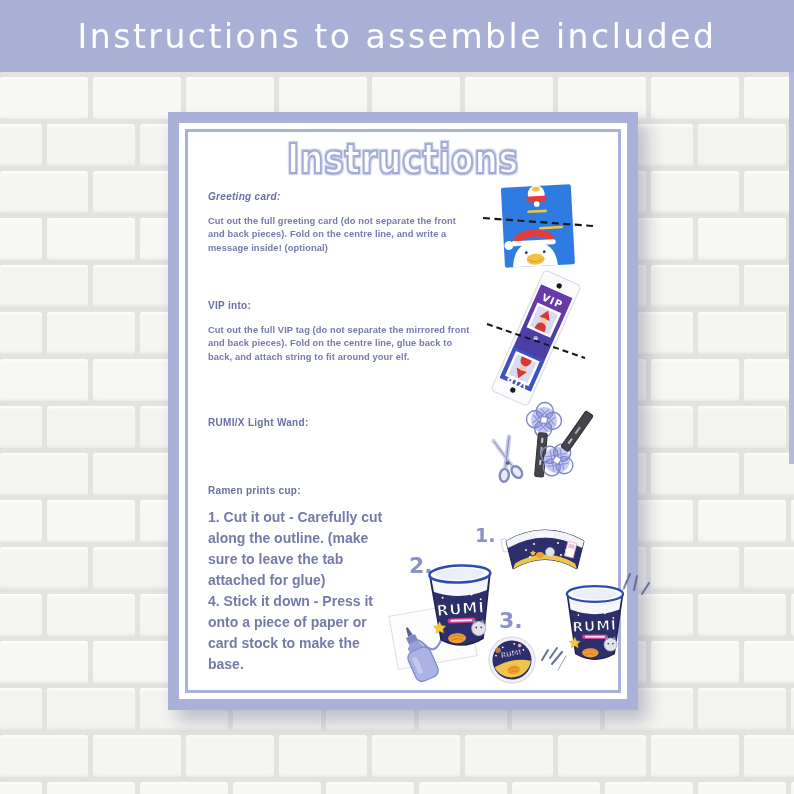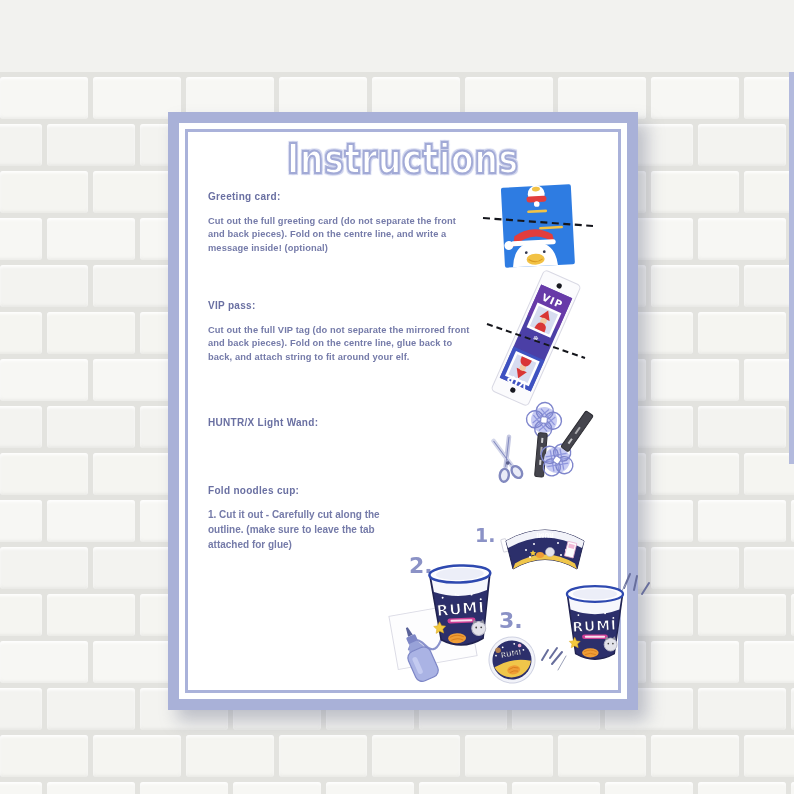--- a/index.html
+++ b/index.html
@@ -29,25 +29,25 @@
   .title{position:absolute;left:0;right:0;top:4px;margin:0;text-align:center;
          font-family:"DejaVu Sans",sans-serif;font-size:40px;font-weight:800;letter-spacing:1px;
          color:#ffffff;-webkit-text-stroke:2.2px #a2aad6;
          text-shadow:0 0 2px #c6cbe8, 2px 2px 1px #ccd1ec, -2px 2px 1px #ccd1ec,
                      2px -2px 1px #ccd1ec, -2px -2px 1px #ccd1ec;
          transform:scaleX(.82);}
 
   .head{position:absolute;font-size:10px;font-weight:700;letter-spacing:.3px;color:#6a70a2;}
   .bodytext{position:absolute;font-size:9.3px;font-weight:700;line-height:1.45;
             color:#757ba9;letter-spacing:.1px;}
-  .h1{left:20px;top:59px;}   .b1{left:20px;top:83px;width:265px;}
+  .h1{left:20px;top:59px;font-style:italic;}   .b1{left:20px;top:83px;width:265px;}
   .h2{left:20px;top:168px;}  .b2{left:20px;top:192px;width:268px;}
   .h3{left:20px;top:285px;}  .b3{left:20px;top:309px;width:272px;}
   .h4{left:20px;top:353px;}
-  .steps{position:absolute;left:20px;top:375px;width:186px;font-size:10px;font-weight:700;
+  .steps{position:absolute;left:20px;top:375px;width:186px;font-size:14px;font-weight:700;
          line-height:1.5;color:#757ba9;}
   .num-label{position:absolute;font-family:"DejaVu Sans",sans-serif;font-weight:800;color:#8b92c6;}
   .n1{left:287px;top:392px;font-size:19px;}
   .n2{left:221px;top:421px;font-size:22px;}
   .n3{left:311px;top:476px;font-size:22px;}
 
   .illus{position:absolute;}
   .card-illus{left:293px;top:50px;width:114px;height:92px;}
   .vip-illus{left:293px;top:142px;width:110px;height:128px;}
   .wand-illus{left:303px;top:266px;width:100px;height:100px;}
@@ -243,38 +243,42 @@
         <div class="brick" style="background: rgb(247, 247, 244);"></div>
         <div class="brick" style="background: rgb(247, 247, 244);"></div>
         <div class="brick" style="background: rgb(247, 247, 244);"></div>
         <div class="brick" style="background: rgb(247, 247, 244);"></div>
         <div class="brick" style="background: rgb(247, 247, 244);"></div>
         <div class="brick" style="background: rgb(247, 247, 244);"></div>
       </div>
     </div>
   <div class="edge-strip"></div>
 
+  <div class="banner">
+    <span>Instructions to assemble included</span>
+  </div>
 
   <div class="doc">
     <div class="doc-inner">
       <div class="content">
 
         <h1 class="title">Instructions</h1>
 
         <div class="head h1">Greeting card:</div>
         <div class="bodytext b1">Cut out the full greeting card (do not separate the front and back pieces). Fold on the centre line, and write a message inside! (optional)</div>
 
-        <div class="head h2">VIP pass:</div>
+        <div class="head h2">VIP into:</div>
         <div class="bodytext b2">Cut out the full VIP tag (do not separate the mirrored front and back pieces). Fold on the centre line, glue back to back, and attach string to fit around your elf.</div>
 
-        <div class="head h3">HUNTR/X Light Wand:</div>
-
-        <div class="head h4">Fold noodles cup:</div>
+        <div class="head h3">RUMI/X Light Wand:</div>
+
+        <div class="head h4">Ramen prints cup:</div>
         <div class="steps">
           <div>1. Cut it out - Carefully cut along the outline. (make sure to leave the tab attached for glue)</div>
+          <div>4. Stick it down - Press it onto a piece of paper or card stock to make the base.</div>
         </div>
 
         <div class="illus card-illus">
           <svg width="114" height="92" viewBox="0 0 114 92">
             <g transform="rotate(-3 57 46)">
               <rect x="22" y="4" width="70" height="80" rx="2" fill="#2e7ce2"></rect>
               <circle cx="57" cy="12" r="8.5" fill="#fff"></circle>
               <rect x="47" y="14" width="20" height="6" rx="3" fill="#e23d3d"></rect>
               <circle cx="57" cy="22" r="2.8" fill="#fff"></circle>
               <ellipse cx="57" cy="7" rx="4" ry="2.4" fill="#f2c245"></ellipse>

